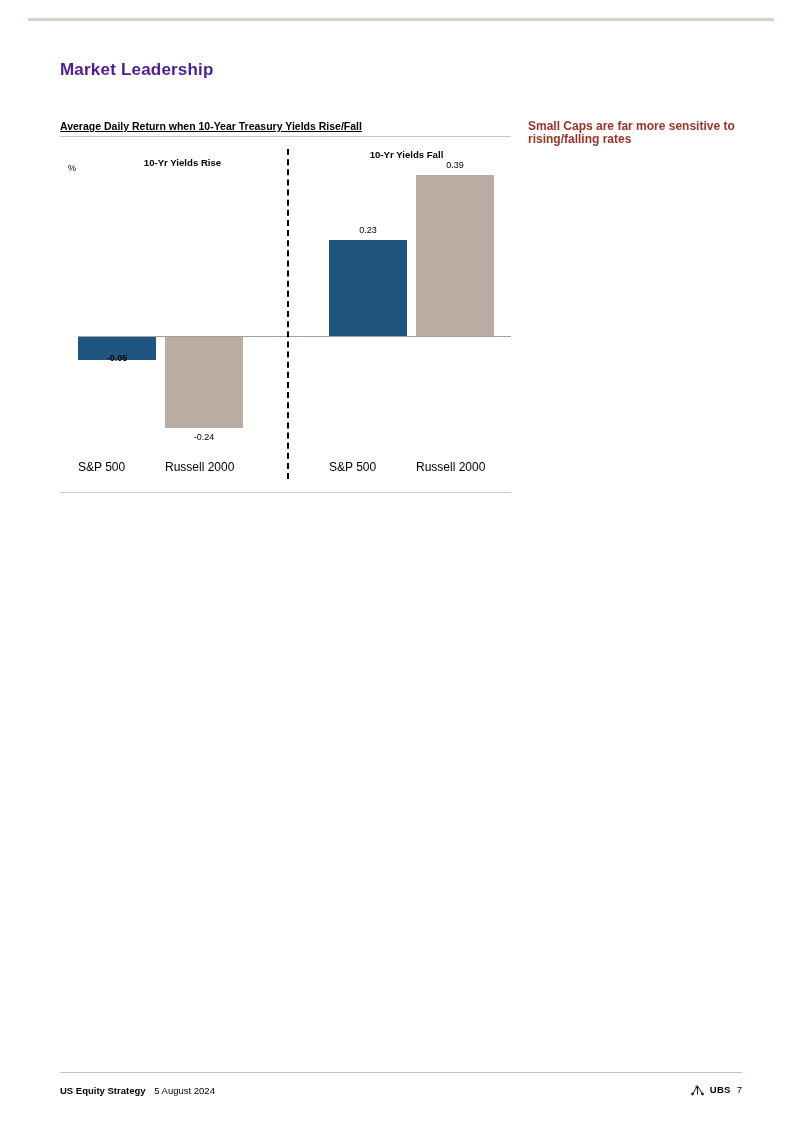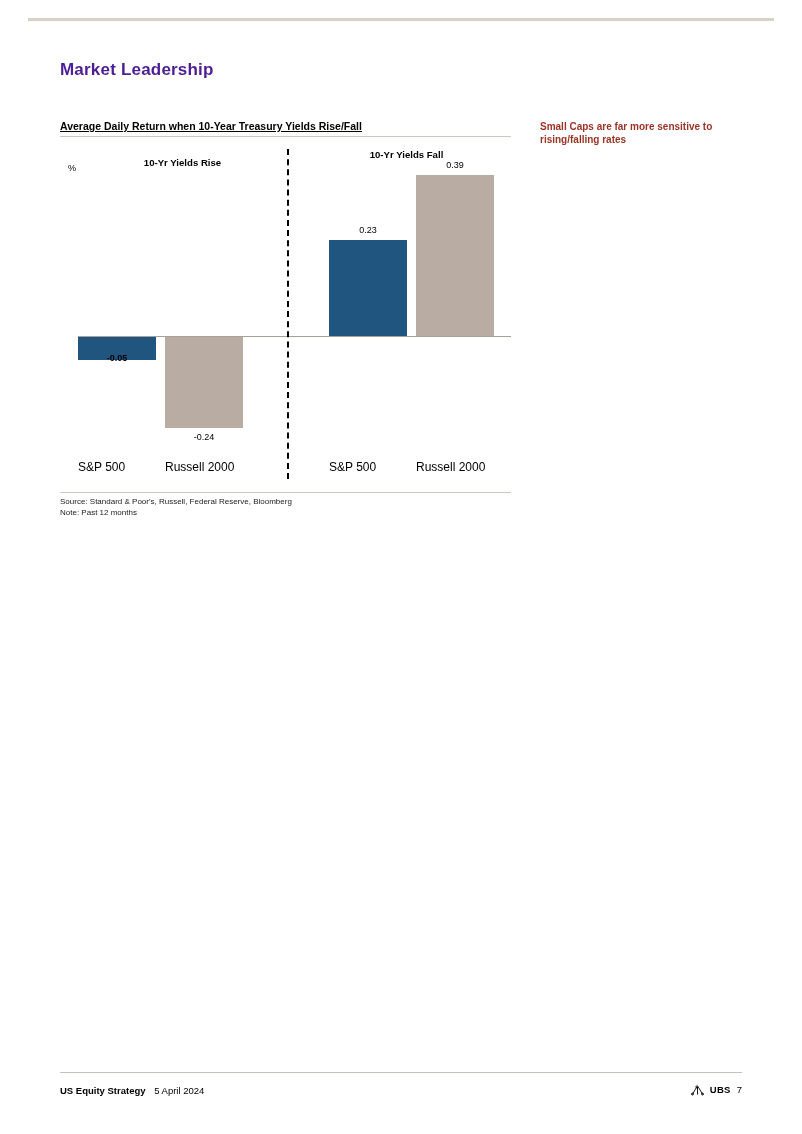--- a/index.html
+++ b/index.html
@@ -50,24 +50,24 @@
   .title-rule {
     position: absolute;
     left: 60px;
     top: 136px;
     width: 451px;
     height: 1px;
     background: #cfc7bf;
   }
   .callout {
     position: absolute;
-    left: 540px;
+    left: 528px;
     top: 120px;
     width: 225px;
-    font-size: 10px;
+    font-size: 12px;
     font-weight: bold;
     line-height: 13px;
     color: #9a3324;
   }
 
   
   .chart {
     position: absolute;
     left: 60px;
     top: 145px;
@@ -215,30 +215,26 @@
     <div class="bar tan" style="left:356px; top:30px; width:78px; height:161px;"></div>
     <div class="val" style="left:356px; top:15px; width:78px;">0.39</div>
 
     <div class="cat" style="left:269px; top:315px; width:78px;">S&amp;P 500</div>
     <div class="cat" style="left:356px; top:315px; width:78px;">Russell 2000</div>
 
   </div>
 
   <div class="bottom-rule"></div>
 
-  <div class="source">
-    <div>Source: Standard &amp; Poor's, Russell, Federal Reserve, Bloomberg</div>
-    <div>Note: Past 12 months</div>
-  </div>
 
   <div class="footer-rule"></div>
 
   <div class="footer-left">
     <span class="strong">US Equity Strategy</span>
-    <span style="margin-left:6px;">5 April 2024</span>
+    <span style="margin-left:6px;">5 August 2024</span>
   </div>
 
   <div class="footer-right">
     <span class="ubs-mark">
       <svg width="13" height="11" viewBox="0 0 13 11" xmlns="http://www.w3.org/2000/svg">
         <g fill="none" stroke="#000" stroke-width="0.9">
           <path d="M1.2 9.6 L5.6 2.2"></path>
           <path d="M6.5 9.6 L6.5 1.6"></path>
           <path d="M11.8 9.6 L7.4 2.2"></path>
           <circle cx="6.0" cy="1.9" r="1.1"></circle>

